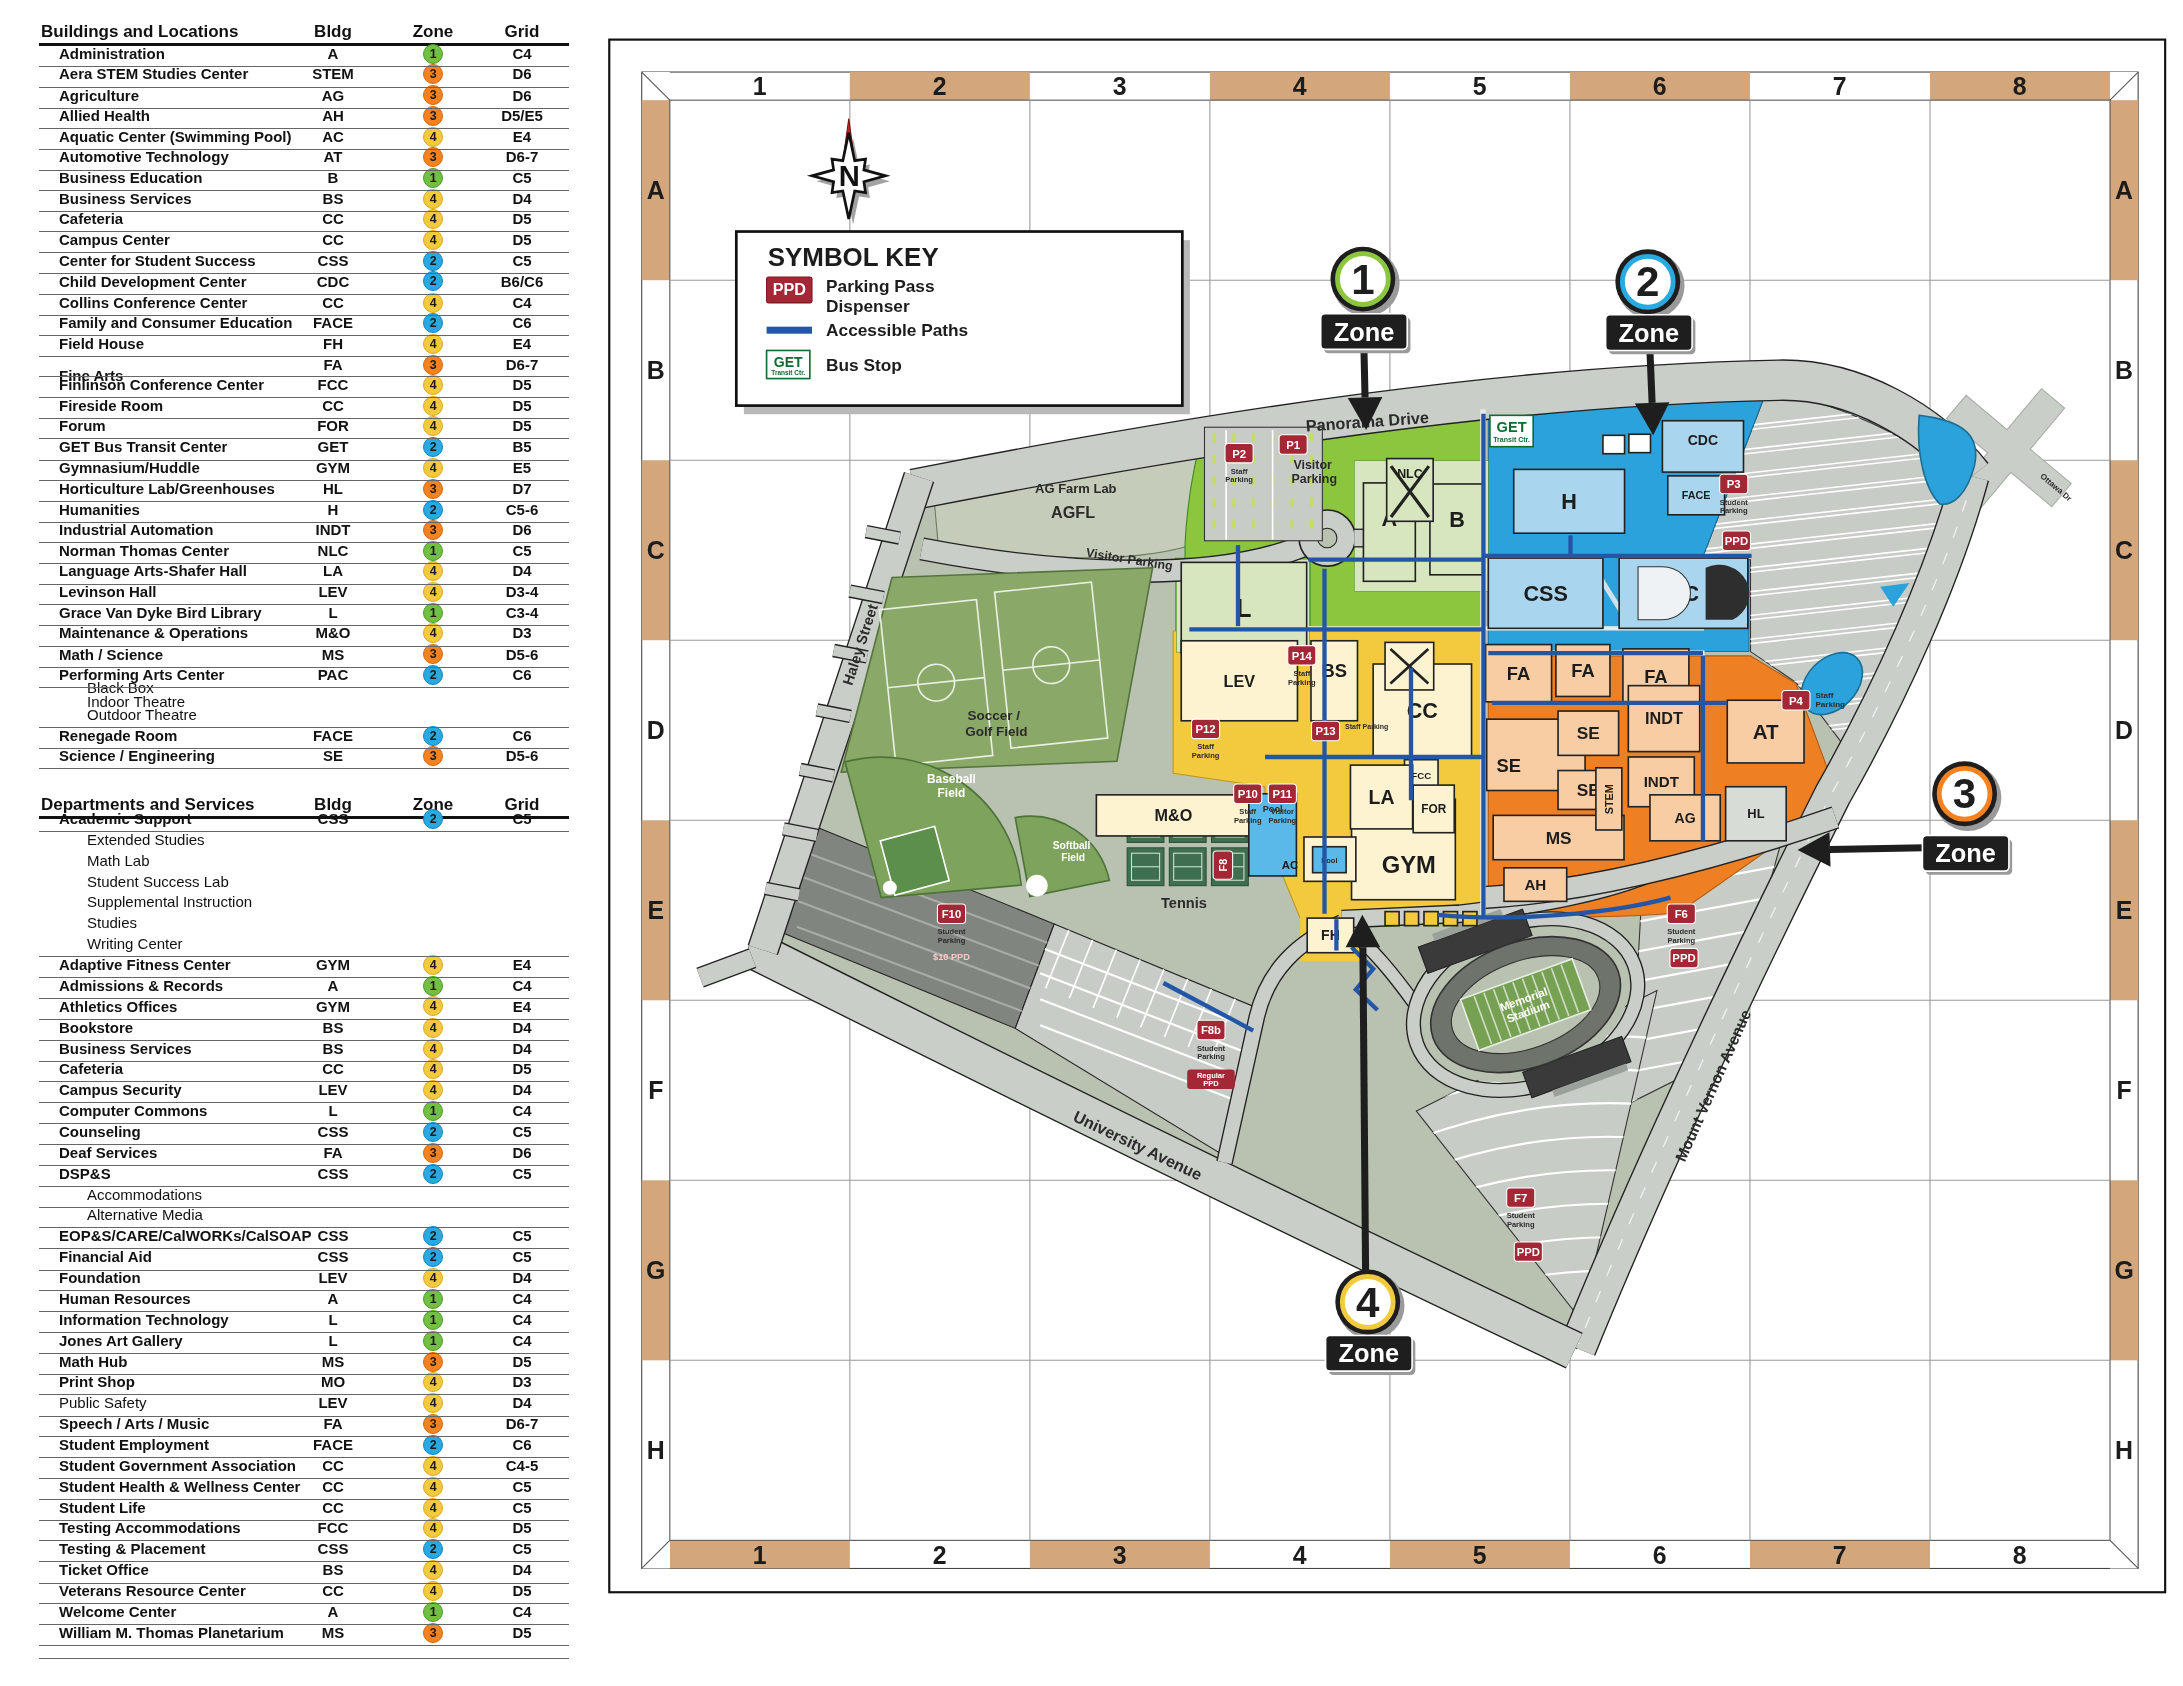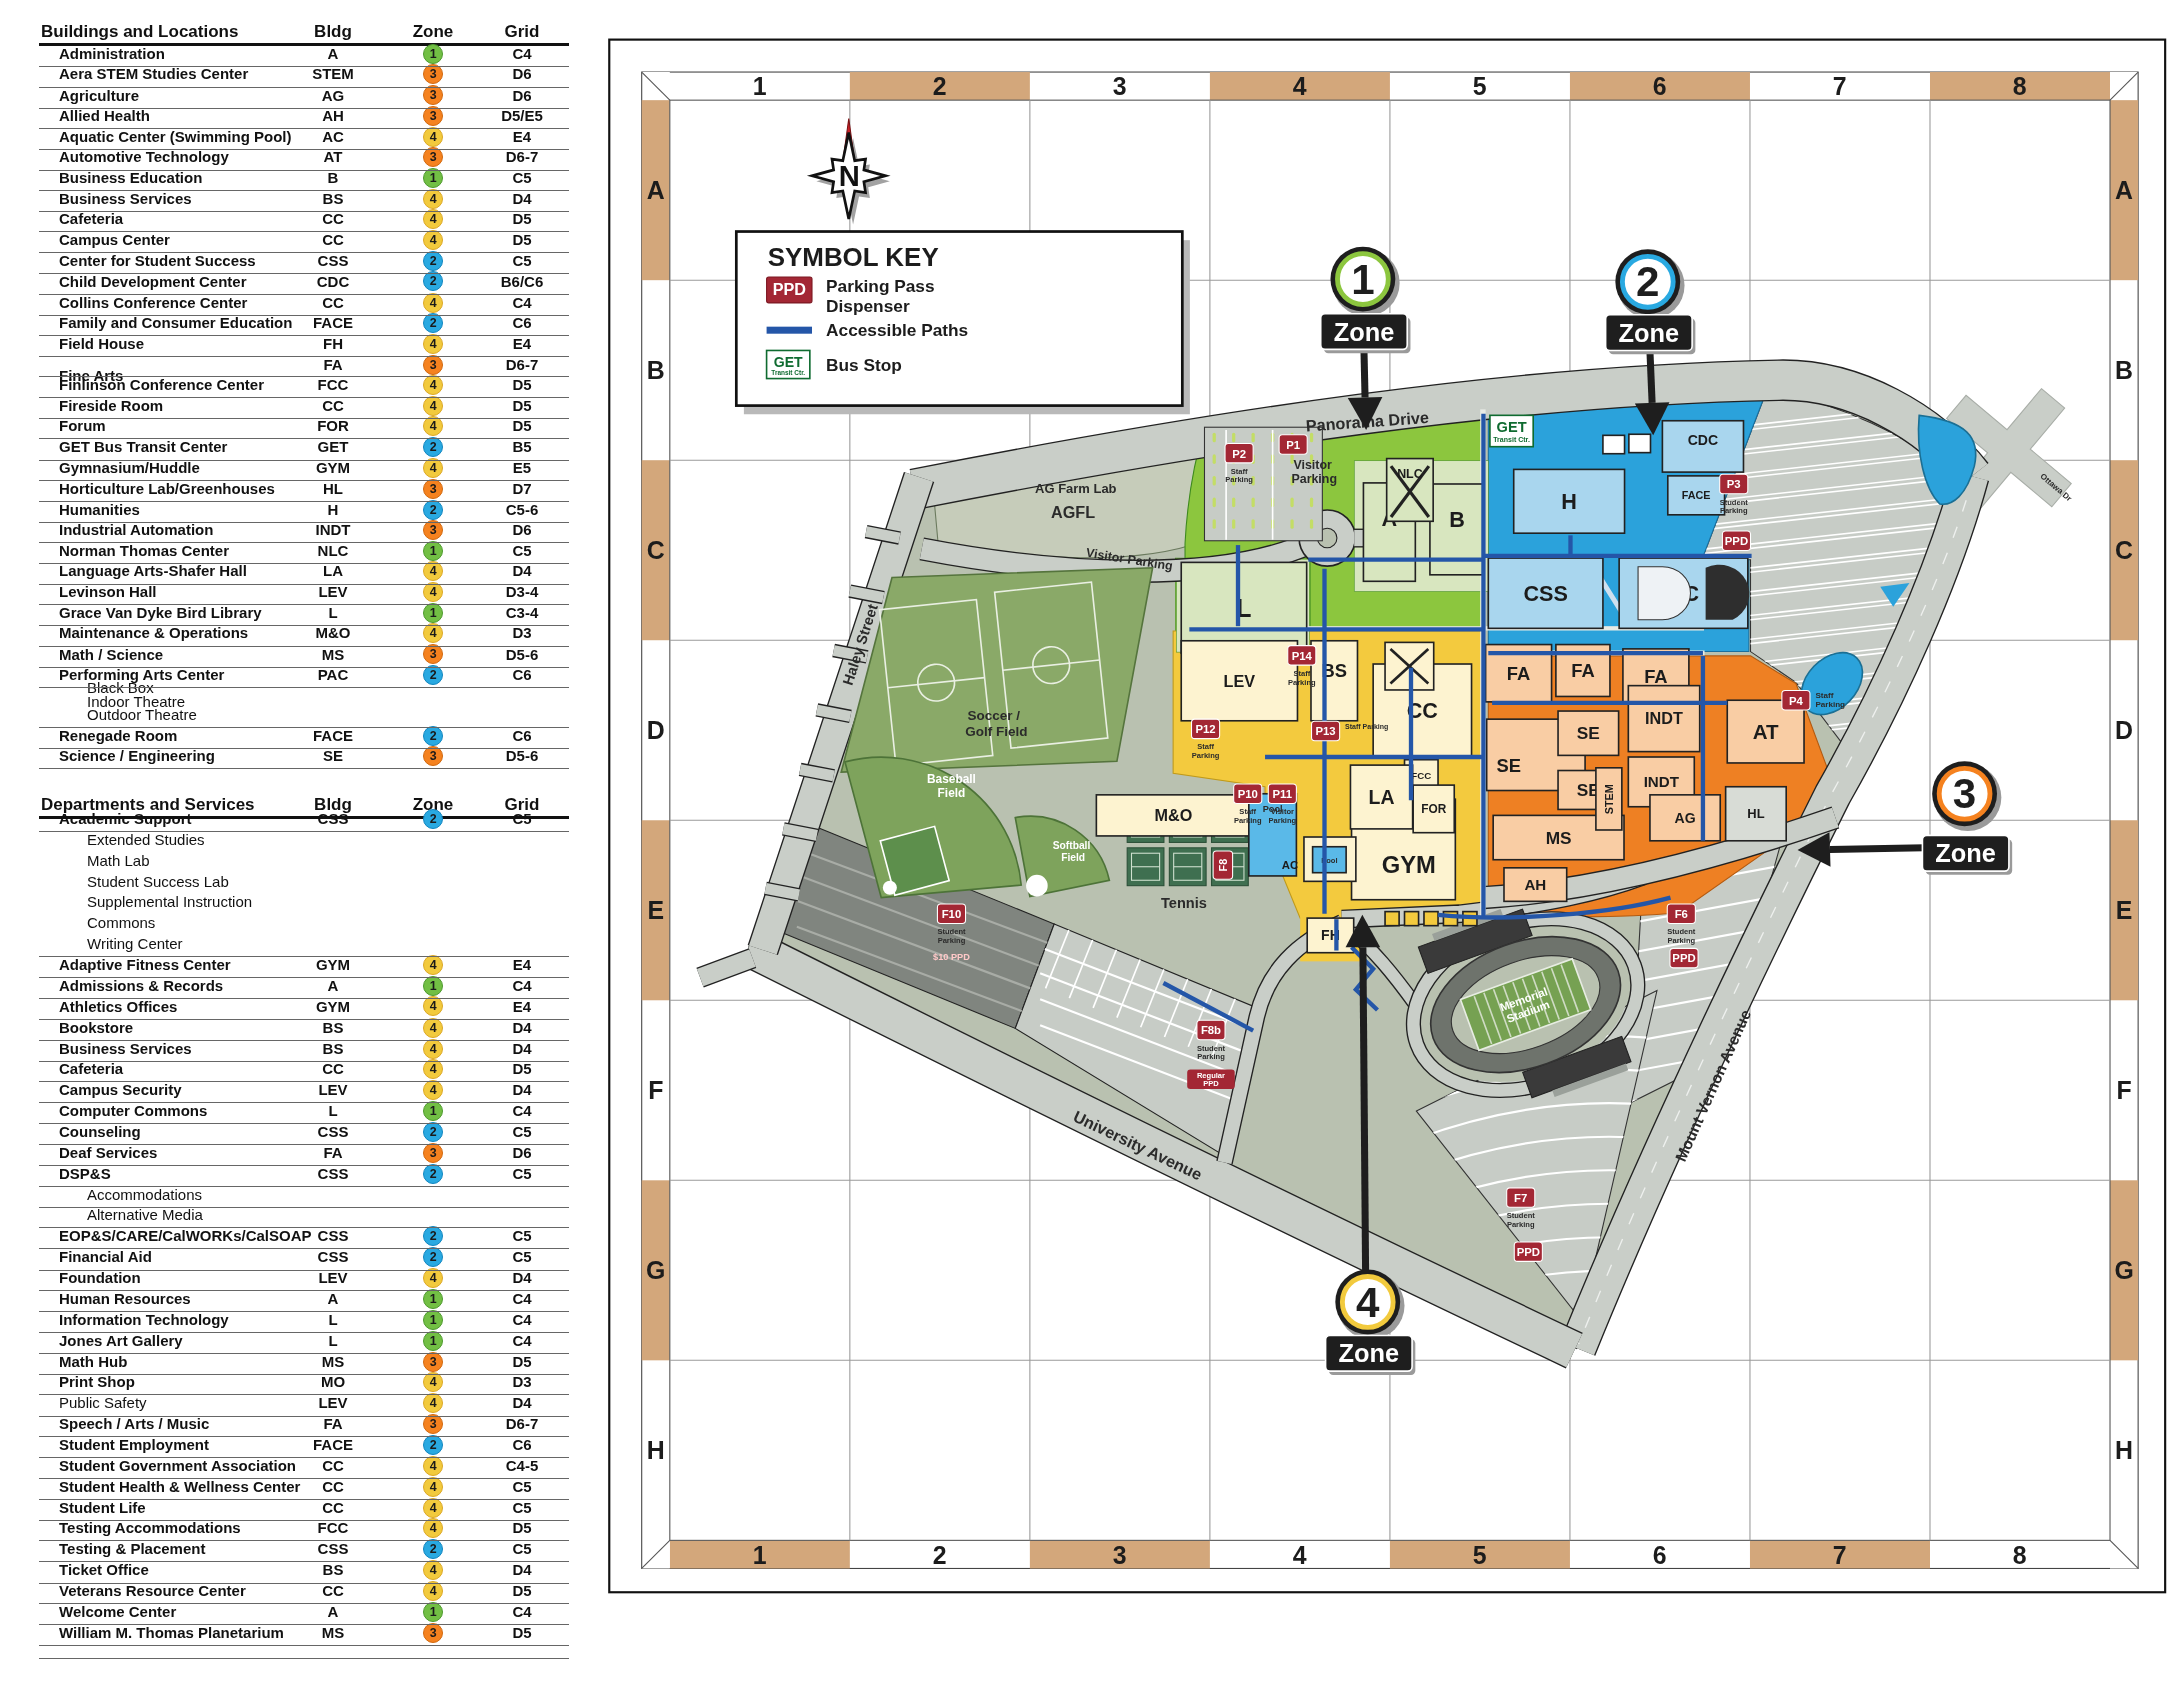--- a/index.html
+++ b/index.html
@@ -725,21 +725,21 @@
     <div class="zc" style="left:423px;top:746px;background:#f5821f;border-color:#d2690f">3</div>
     <div style="position:absolute;left:476px;width:92px;top:747px;text-align:center;font-weight:700">D5-6</div>
     <div style="position:absolute;left:59px;top:810px;font-weight:700">Academic Support</div>
     <div style="position:absolute;left:287px;width:92px;top:810px;text-align:center;font-weight:700">CSS</div>
     <div class="zc" style="left:423px;top:809px;background:#29a9e1;border-color:#1286c0">2</div>
     <div style="position:absolute;left:476px;width:92px;top:810px;text-align:center;font-weight:700">C5</div>
     <div style="position:absolute;left:87px;top:831px;font-weight:400">Extended Studies</div>
     <div style="position:absolute;left:87px;top:852px;font-weight:400">Math Lab</div>
     <div style="position:absolute;left:87px;top:873px;font-weight:400">Student Success Lab</div>
     <div style="position:absolute;left:87px;top:893px;font-weight:400">Supplemental Instruction</div>
-    <div style="position:absolute;left:87px;top:914px;font-weight:400">Commons</div>
+    <div style="position:absolute;left:87px;top:914px;font-weight:400">Studies</div>
     <div style="position:absolute;left:87px;top:935px;font-weight:400">Writing Center</div>
     <div style="position:absolute;left:59px;top:956px;font-weight:700">Adaptive Fitness Center</div>
     <div style="position:absolute;left:287px;width:92px;top:956px;text-align:center;font-weight:700">GYM</div>
     <div class="zc" style="left:423px;top:955px;background:#f2ca3d;border-color:#dca826">4</div>
     <div style="position:absolute;left:476px;width:92px;top:956px;text-align:center;font-weight:700">E4</div>
     <div style="position:absolute;left:59px;top:977px;font-weight:700">Admissions &amp; Records</div>
     <div style="position:absolute;left:287px;width:92px;top:977px;text-align:center;font-weight:700">A</div>
     <div class="zc" style="left:423px;top:976px;background:#72bf44;border-color:#4e9a2e">1</div>
     <div style="position:absolute;left:476px;width:92px;top:977px;text-align:center;font-weight:700">C4</div>
     <div style="position:absolute;left:59px;top:998px;font-weight:700">Athletics Offices</div>

